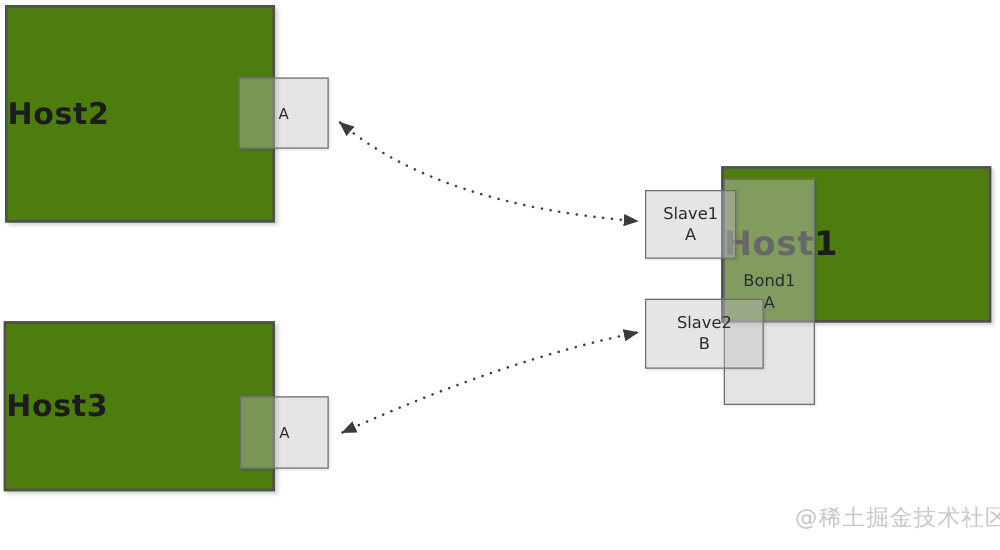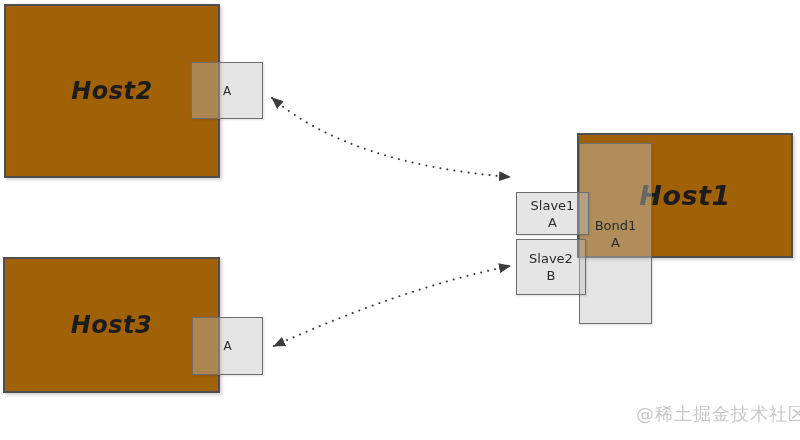--- a/index.html
+++ b/index.html
@@ -6,27 +6,26 @@
   #stage{
     position:relative;
     width:800px;height:440px;
     background:#ffffff;
     overflow:hidden;
     font-family:"DejaVu Sans","Liberation Sans",sans-serif;
     color:#1f1f1f;
   }
   .host{
     position:absolute;
-    background:#a16207;
+    background:#4d7c0f;
     border:2px solid #4f4f4f;
     box-sizing:border-box;
     box-shadow:2px 2px 3px rgba(0,0,0,0.18);
-    display:flex;align-items:center;justify-content:center;
+    display:flex;align-items:center;justify-content:flex-start;
     z-index:1;
-    font-style:italic;
   }
   .host-label{
     font-size:24px;
     font-weight:600;
     letter-spacing:0.5px;
     color:#1c1c1c;
   }
   .host-label.big{font-size:27px;}
   .nic{
     position:absolute;
@@ -73,26 +72,26 @@
 
   <div class="host" style="left:577px;top:133px;width:216px;height:125px;">
     <span class="host-label big">Host1</span>
   </div>
 
   <div class="nic bond" style="left:579px;top:143px;width:73px;height:181px;">
     <span class="nic-line">Bond1</span>
     <span class="nic-line">A</span>
   </div>
 
-  <div class="nic small" style="left:516px;top:152px;width:73px;height:43px;margin-top:40px;">
+  <div class="nic small" style="left:516px;top:152px;width:73px;height:55px;">
     <span class="nic-line">Slave1</span>
     <span class="nic-line">A</span>
   </div>
 
-  <div class="nic small" style="left:516px;top:239px;width:70px;height:56px;">
+  <div class="nic small" style="left:516px;top:239px;width:95px;height:56px;">
     <span class="nic-line">Slave2</span>
     <span class="nic-line">B</span>
   </div>
 
   <div class="nic small" style="left:191px;top:62px;width:72px;height:57px;">
     <span class="port-letter">A</span>
   </div>
 
   <div class="nic small" style="left:192px;top:317px;width:71px;height:58px;">
     <span class="port-letter">A</span>

